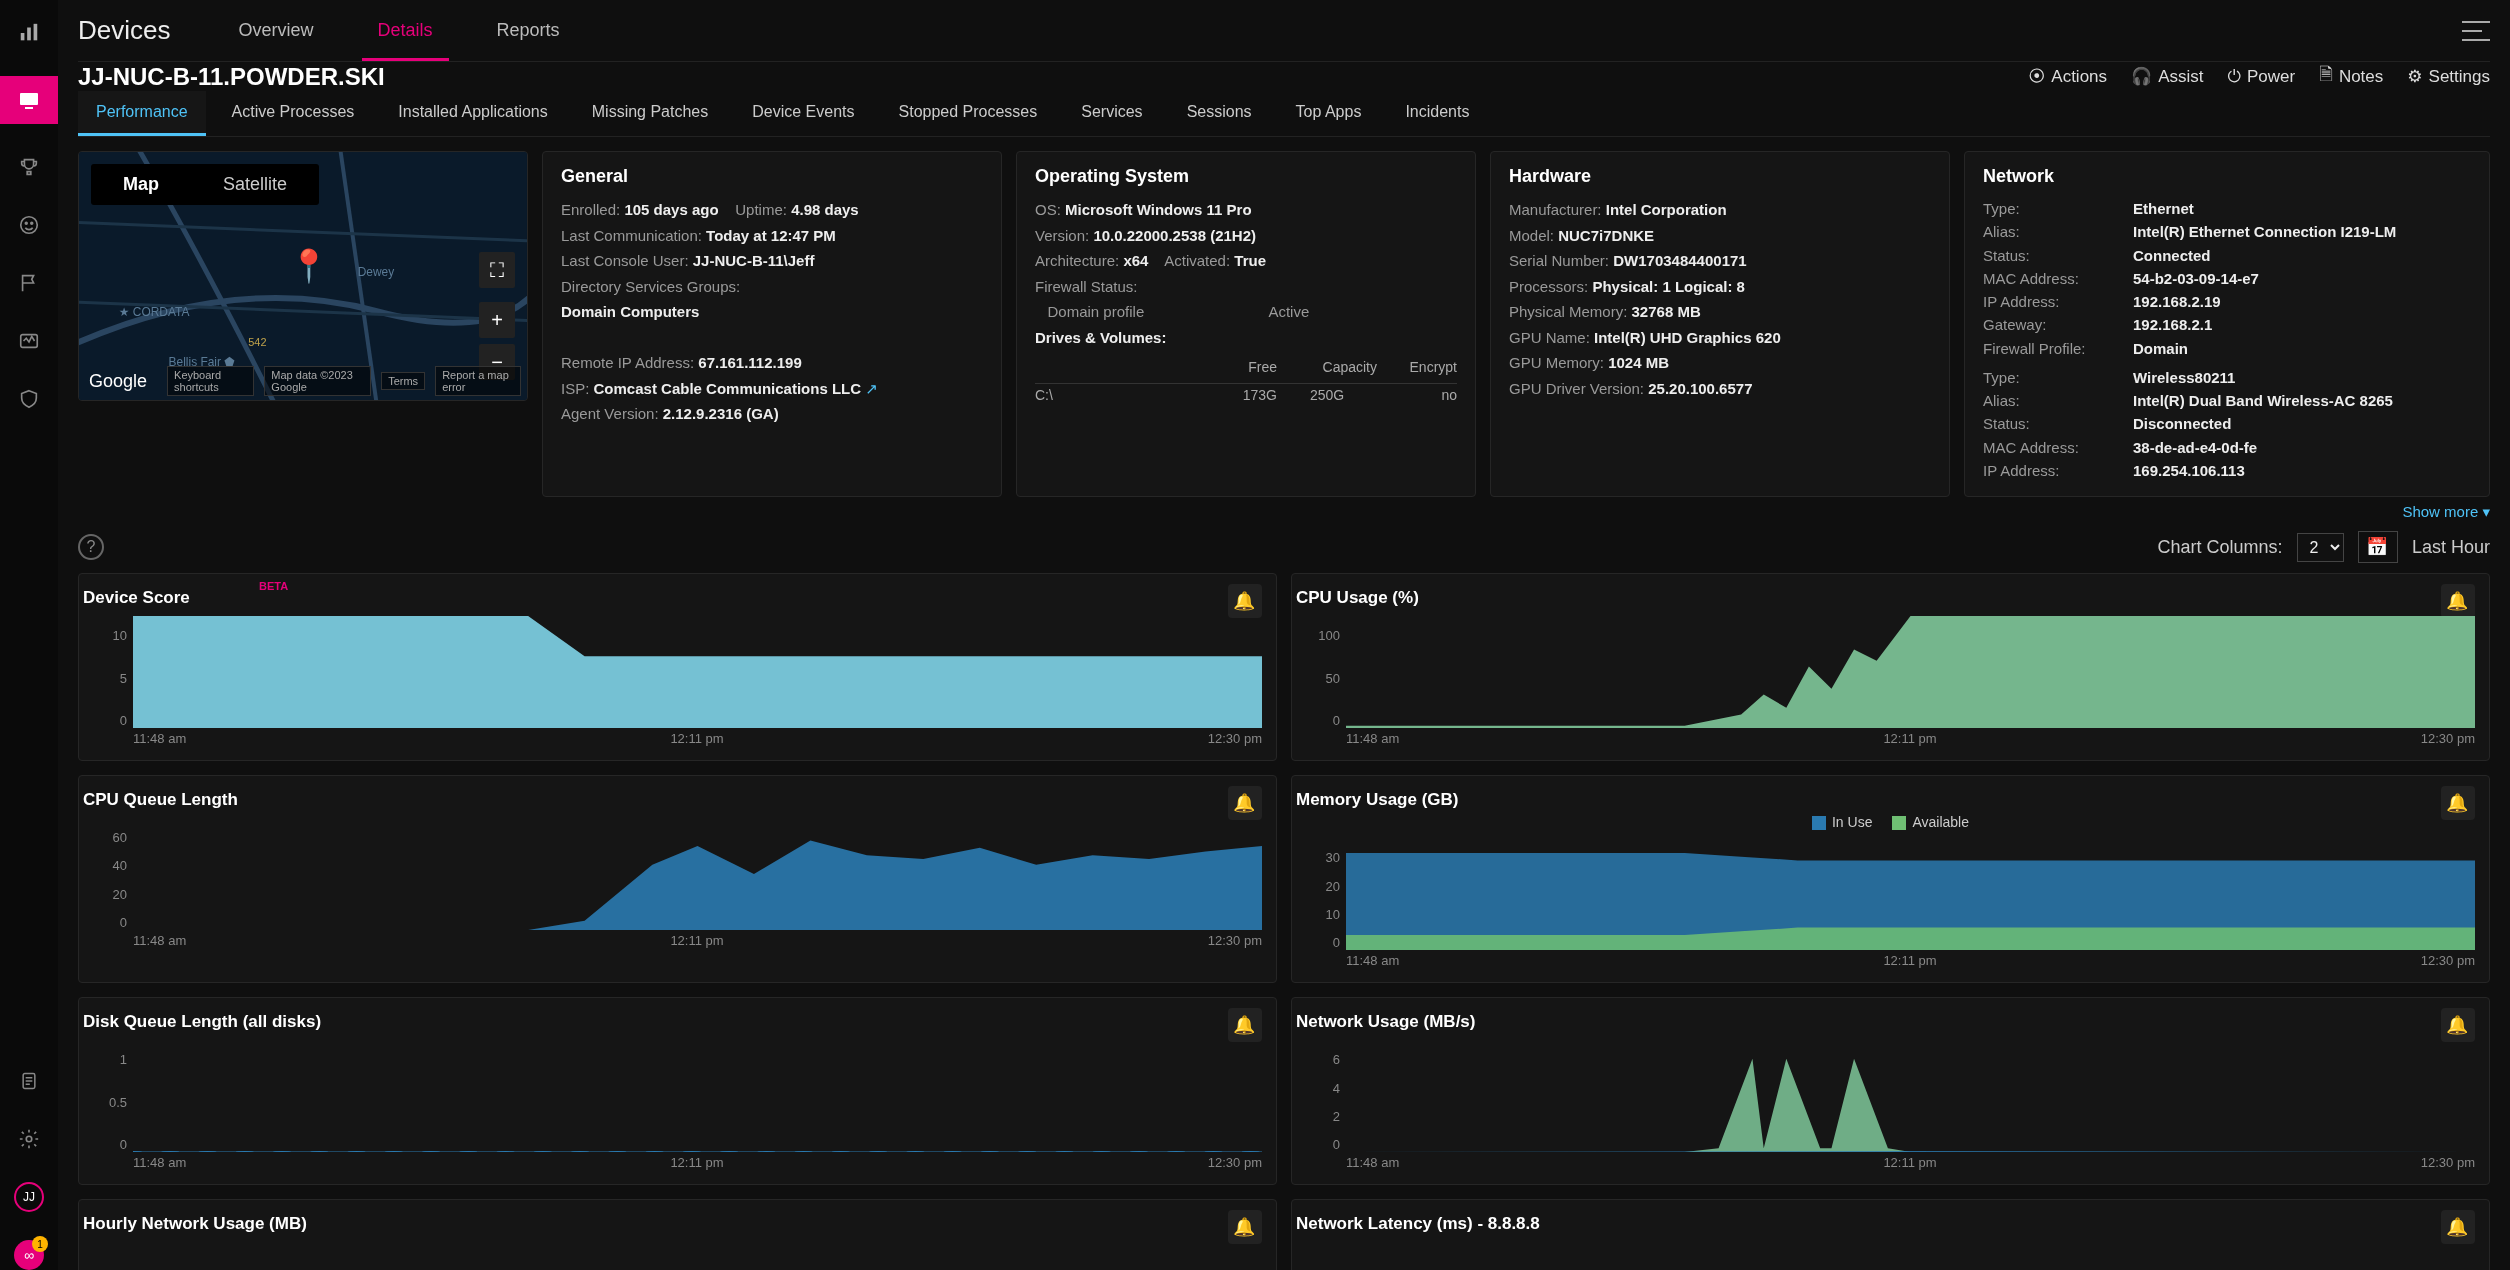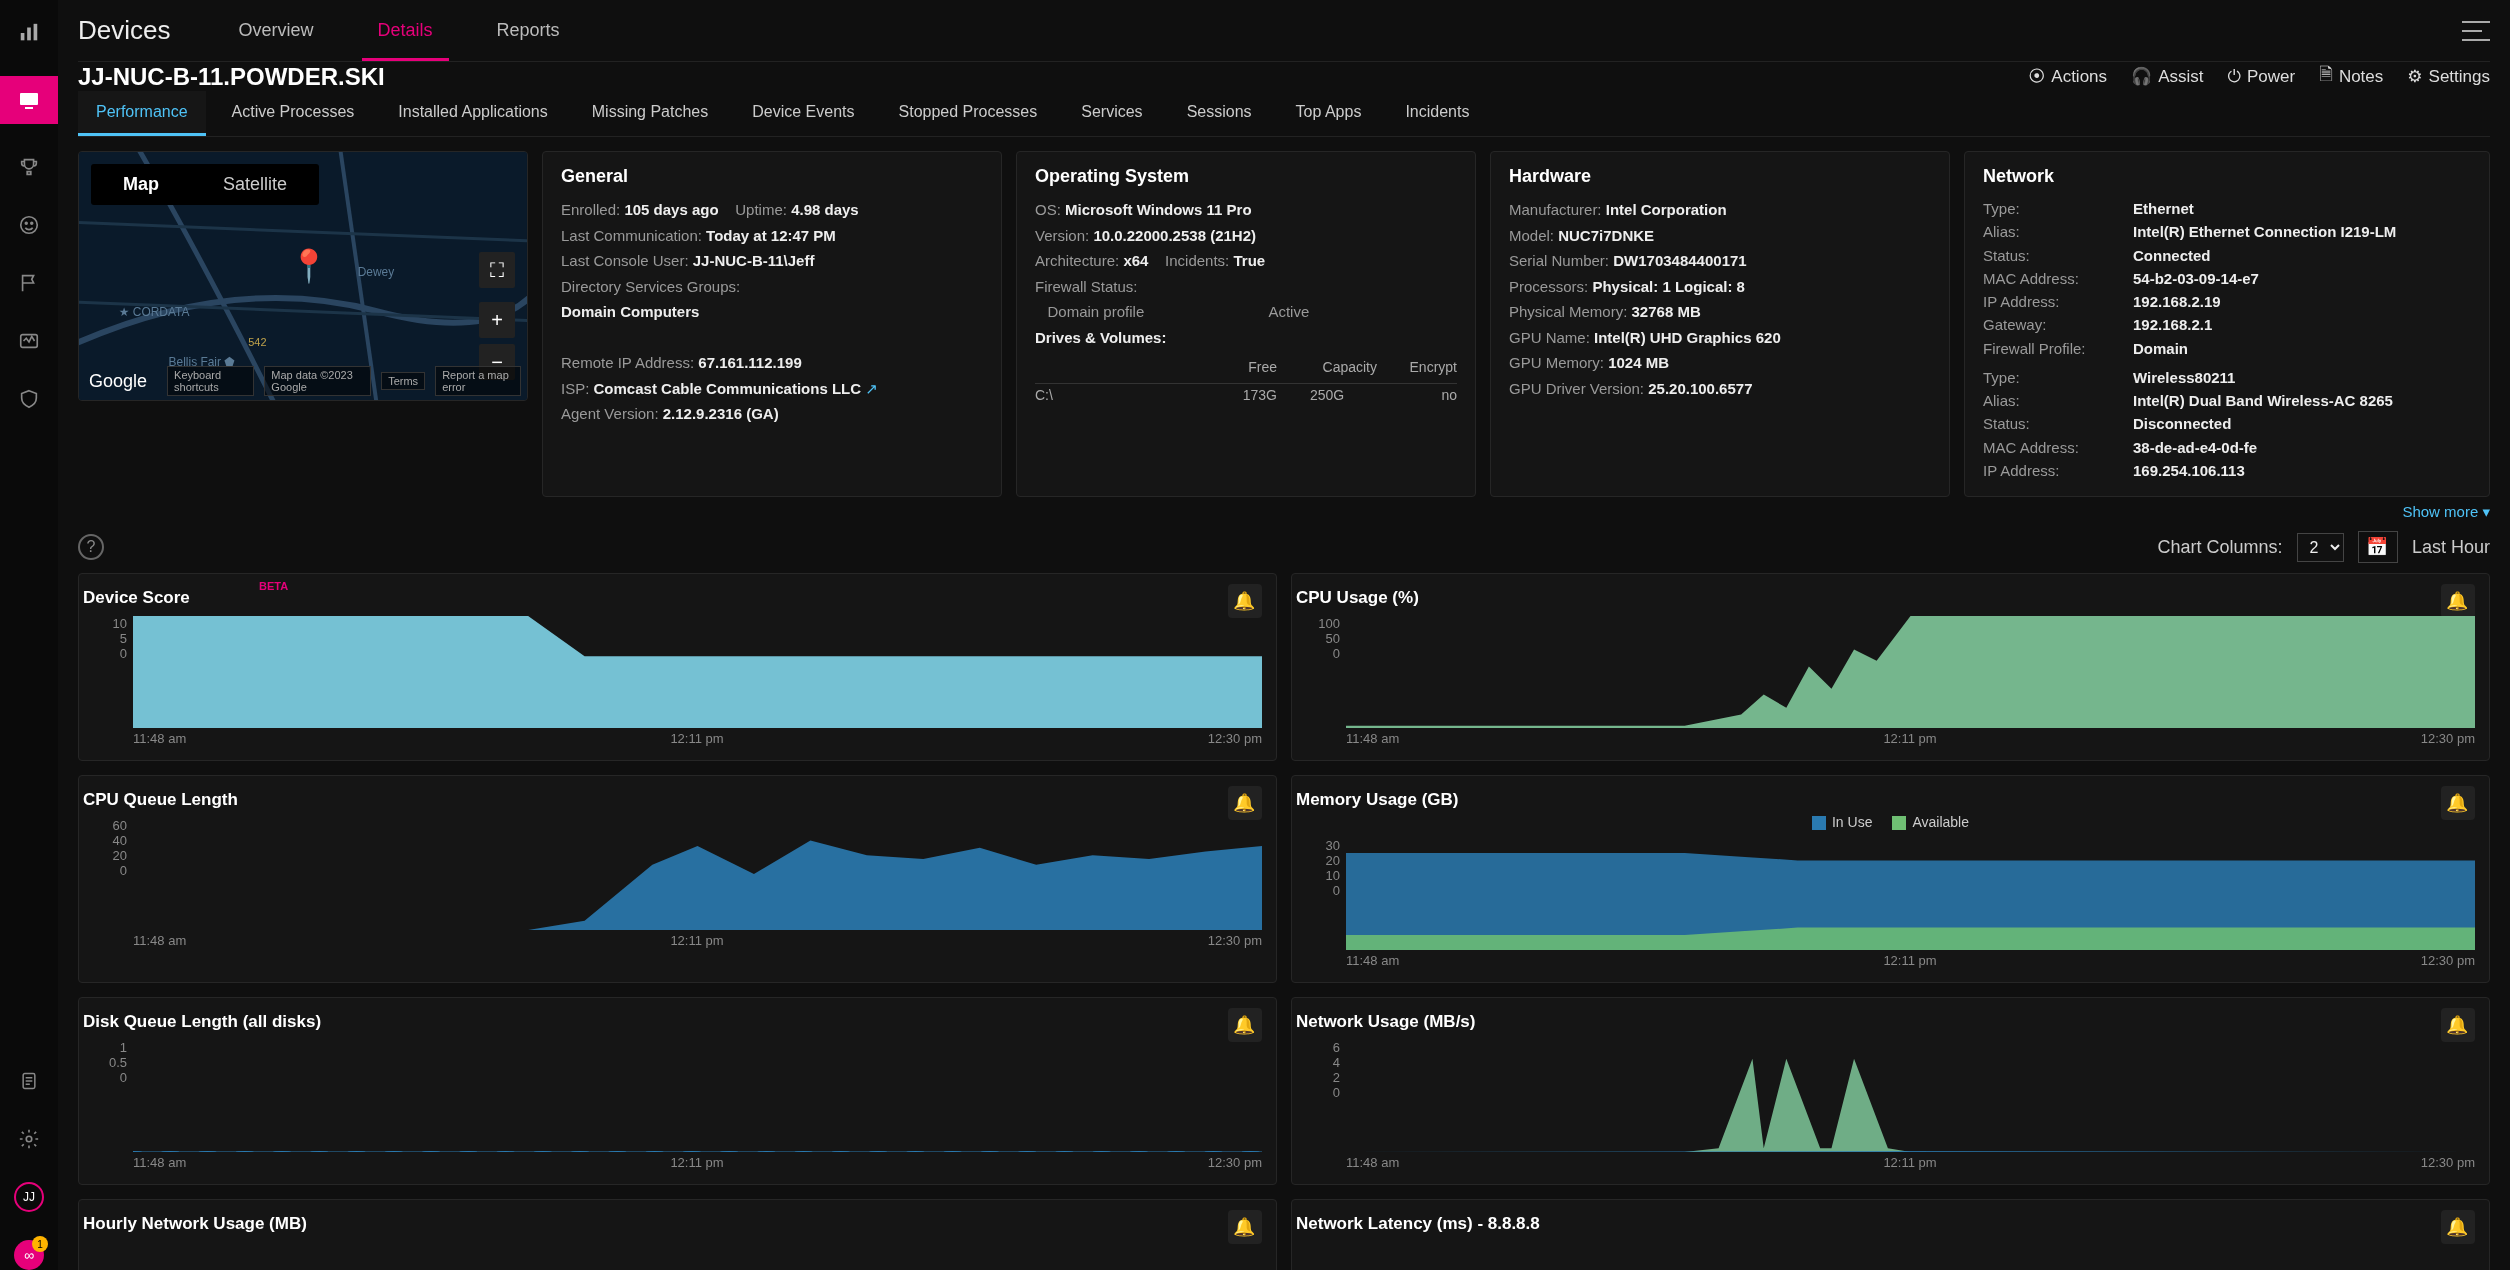--- a/index.html
+++ b/index.html
@@ -61,21 +61,21 @@
 .helpico{width:26px;height:26px;border:2px solid #666;border-radius:50%;display:flex;align-items:center;justify-content:center;font-size:16px;color:#888;}
 .ctrlrow .flex{flex:1;}
 .sel{background:#111;border:1px solid #444;color:#eee;padding:4px 8px;font-size:16px;}
 
 .charts{display:grid;grid-template-columns:1fr 1fr;gap:14px;margin-top:10px;}
 .chartcard{background:#151515;border:1px solid #262626;border-radius:4px;padding:14px 4px;position:relative;}
 .chartcard h3{font-size:17px;color:#fff;font-weight:600;}
 .beta{position:absolute;top:6px;left:180px;font-size:11px;color:#e6007a;font-weight:700;}
 .bell{position:absolute;top:10px;right:14px;width:34px;height:34px;background:#222;border-radius:4px;display:flex;align-items:center;justify-content:center;color:#aaa;cursor:pointer;}
 .plot{height:130px;position:relative;margin-top:8px;margin-left:50px;margin-right:10px;}
-.yaxis{position:absolute;left:-46px;top:0;bottom:18px;width:40px;display:flex;flex-direction:column;text-align:right;font-size:13px;color:#888;}
+.yaxis{position:absolute;left:-46px;top:12px;bottom:18px;width:40px;display:flex;flex-direction:column;justify-content:space-between;text-align:right;font-size:13px;color:#888;}
 .xaxis{position:absolute;left:0;right:0;bottom:0;display:flex;justify-content:space-between;font-size:13px;color:#888;}
 .plotarea{position:absolute;left:0;right:0;top:0;bottom:18px;}
 .plotarea svg{width:100%;height:100%;}
 .legend{display:flex;gap:20px;justify-content:center;font-size:14px;color:#ccc;margin-top:4px;}
 .legend .sw{display:inline-block;width:14px;height:14px;margin-right:6px;vertical-align:middle;}
 </style>
 </head>
 <body>
 
 <div class="app">
@@ -252,21 +252,21 @@
           <span>Agent Version:</span> <b>2.12.9.2316 (GA)</b>
         </div>
       </div>
 
       <div class="card" style="width:460px">
         <h3>Operating System</h3>
         <div class="kv">
           <span>OS:</span> <b>Microsoft Windows 11 Pro</b><br>
           <span>Version:</span> <b>10.0.22000.2538 (21H2)</b><br>
           <span>Architecture:</span> <b>x64</b>&nbsp;&nbsp;&nbsp;
-          <span>Incidents:</span> <b>True</b><br>
+          <span>Activated:</span> <b>True</b><br>
           <span>Firewall Status:</span><br>
           &nbsp;&nbsp;&nbsp;<span>Domain profile</span>
           <span style="display:inline-block;width:120px"></span><span>Active</span><br>
           <b>Drives &amp; Volumes:</b>
           <div class="drvhdr">
             <span></span>
             <span style="text-align:right">Free</span>
             <span style="text-align:right">Capacity</span>
             <span style="text-align:right">Encrypt</span>
           </div>

